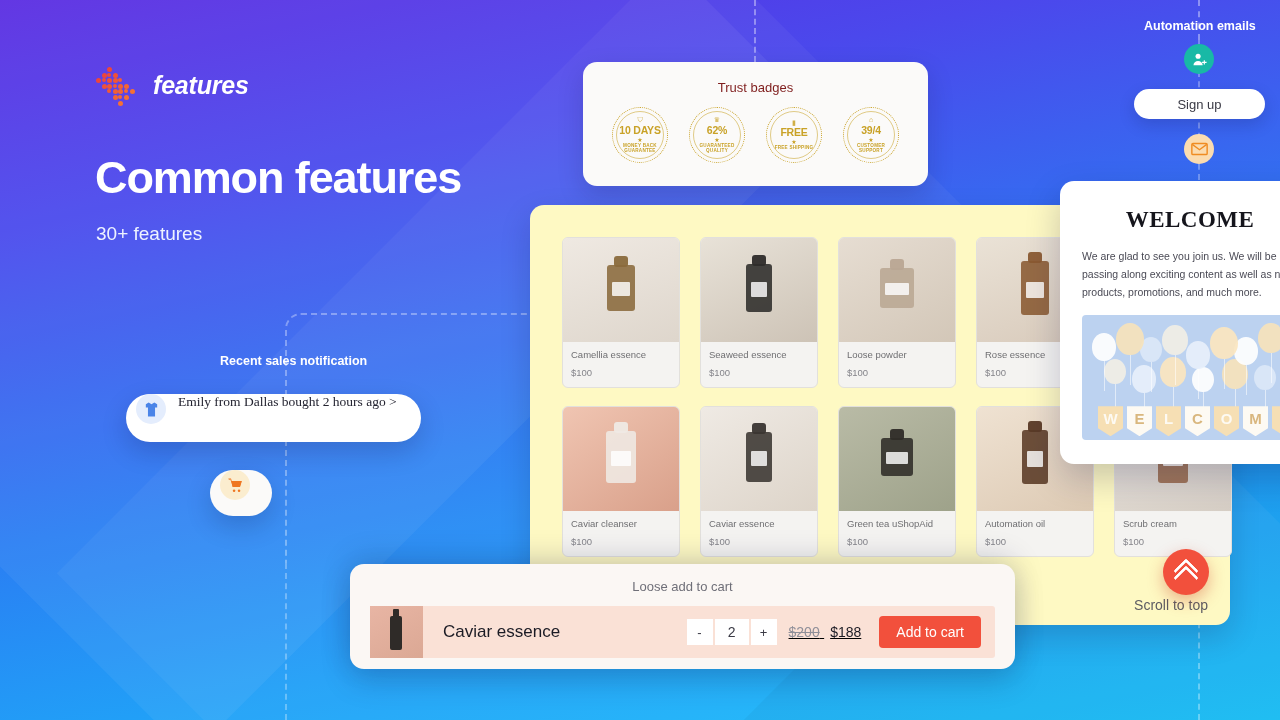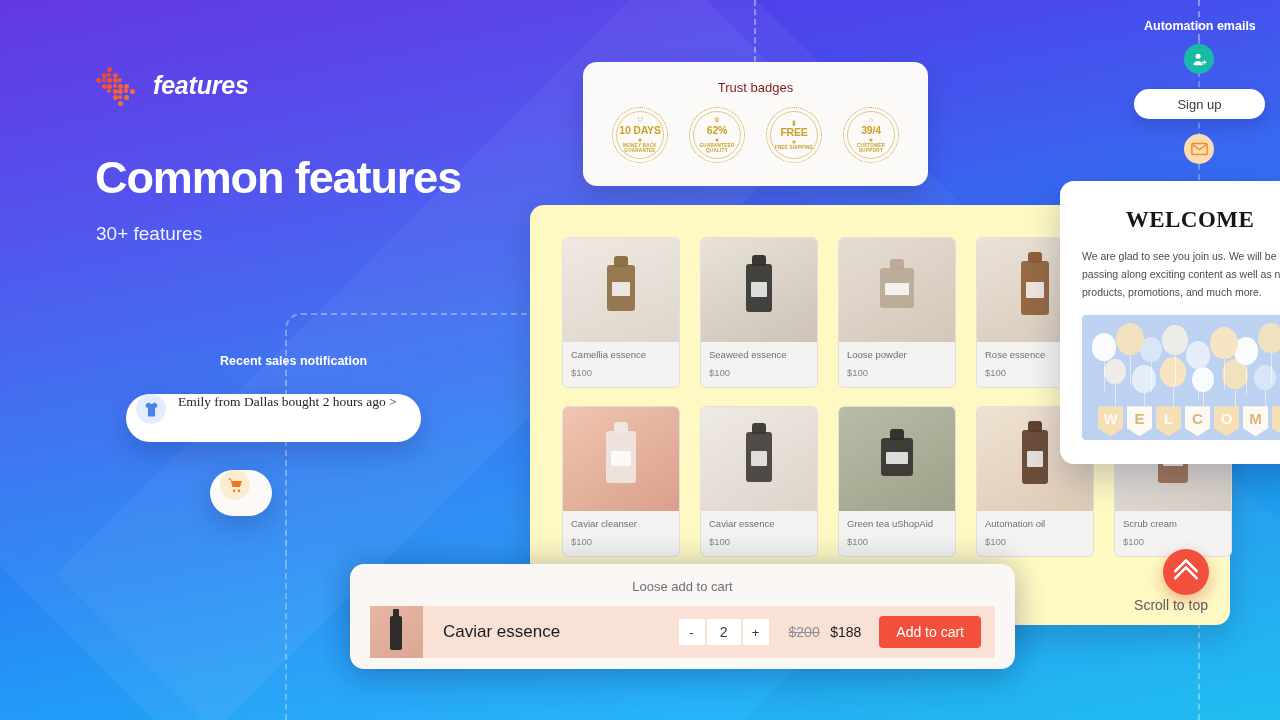--- a/index.html
+++ b/index.html
@@ -230,21 +230,21 @@
   }
   .sticky-name { font-size: 17px; color: #1b1b24; margin-left: 20px; }
   .qty { margin-left: auto; display: flex; align-items: center; }
   .qty > * {
     height: 26px; background: #fff; display: flex; align-items: center;
     justify-content: center; font-size: 13px; color: #3a3a45;
     border: none; font-family: inherit;
   }
   .qty-minus, .qty-plus { width: 26px; }
   .qty-val { width: 34px; margin: 0 2px; font-size: 14px; }
-  .prices { margin-left: 20px; white-space: nowrap; }
+  .prices { margin-left: 12px; white-space: nowrap; text-decoration: underline; }
   .price-old { font-size: 14px; color: #8f8f99; text-decoration: line-through; }
   .price-new { font-size: 14px; color: #1b1b24; margin-left: 6px; }
   .atc-btn {
     margin-left: 18px; height: 32px; padding: 0 17px; border: none;
     background: #f2503c; color: #fff; border-radius: 4px;
     font-size: 14px; font-family: inherit; cursor: pointer;
   }
 </style>
 </head>
 <body>

